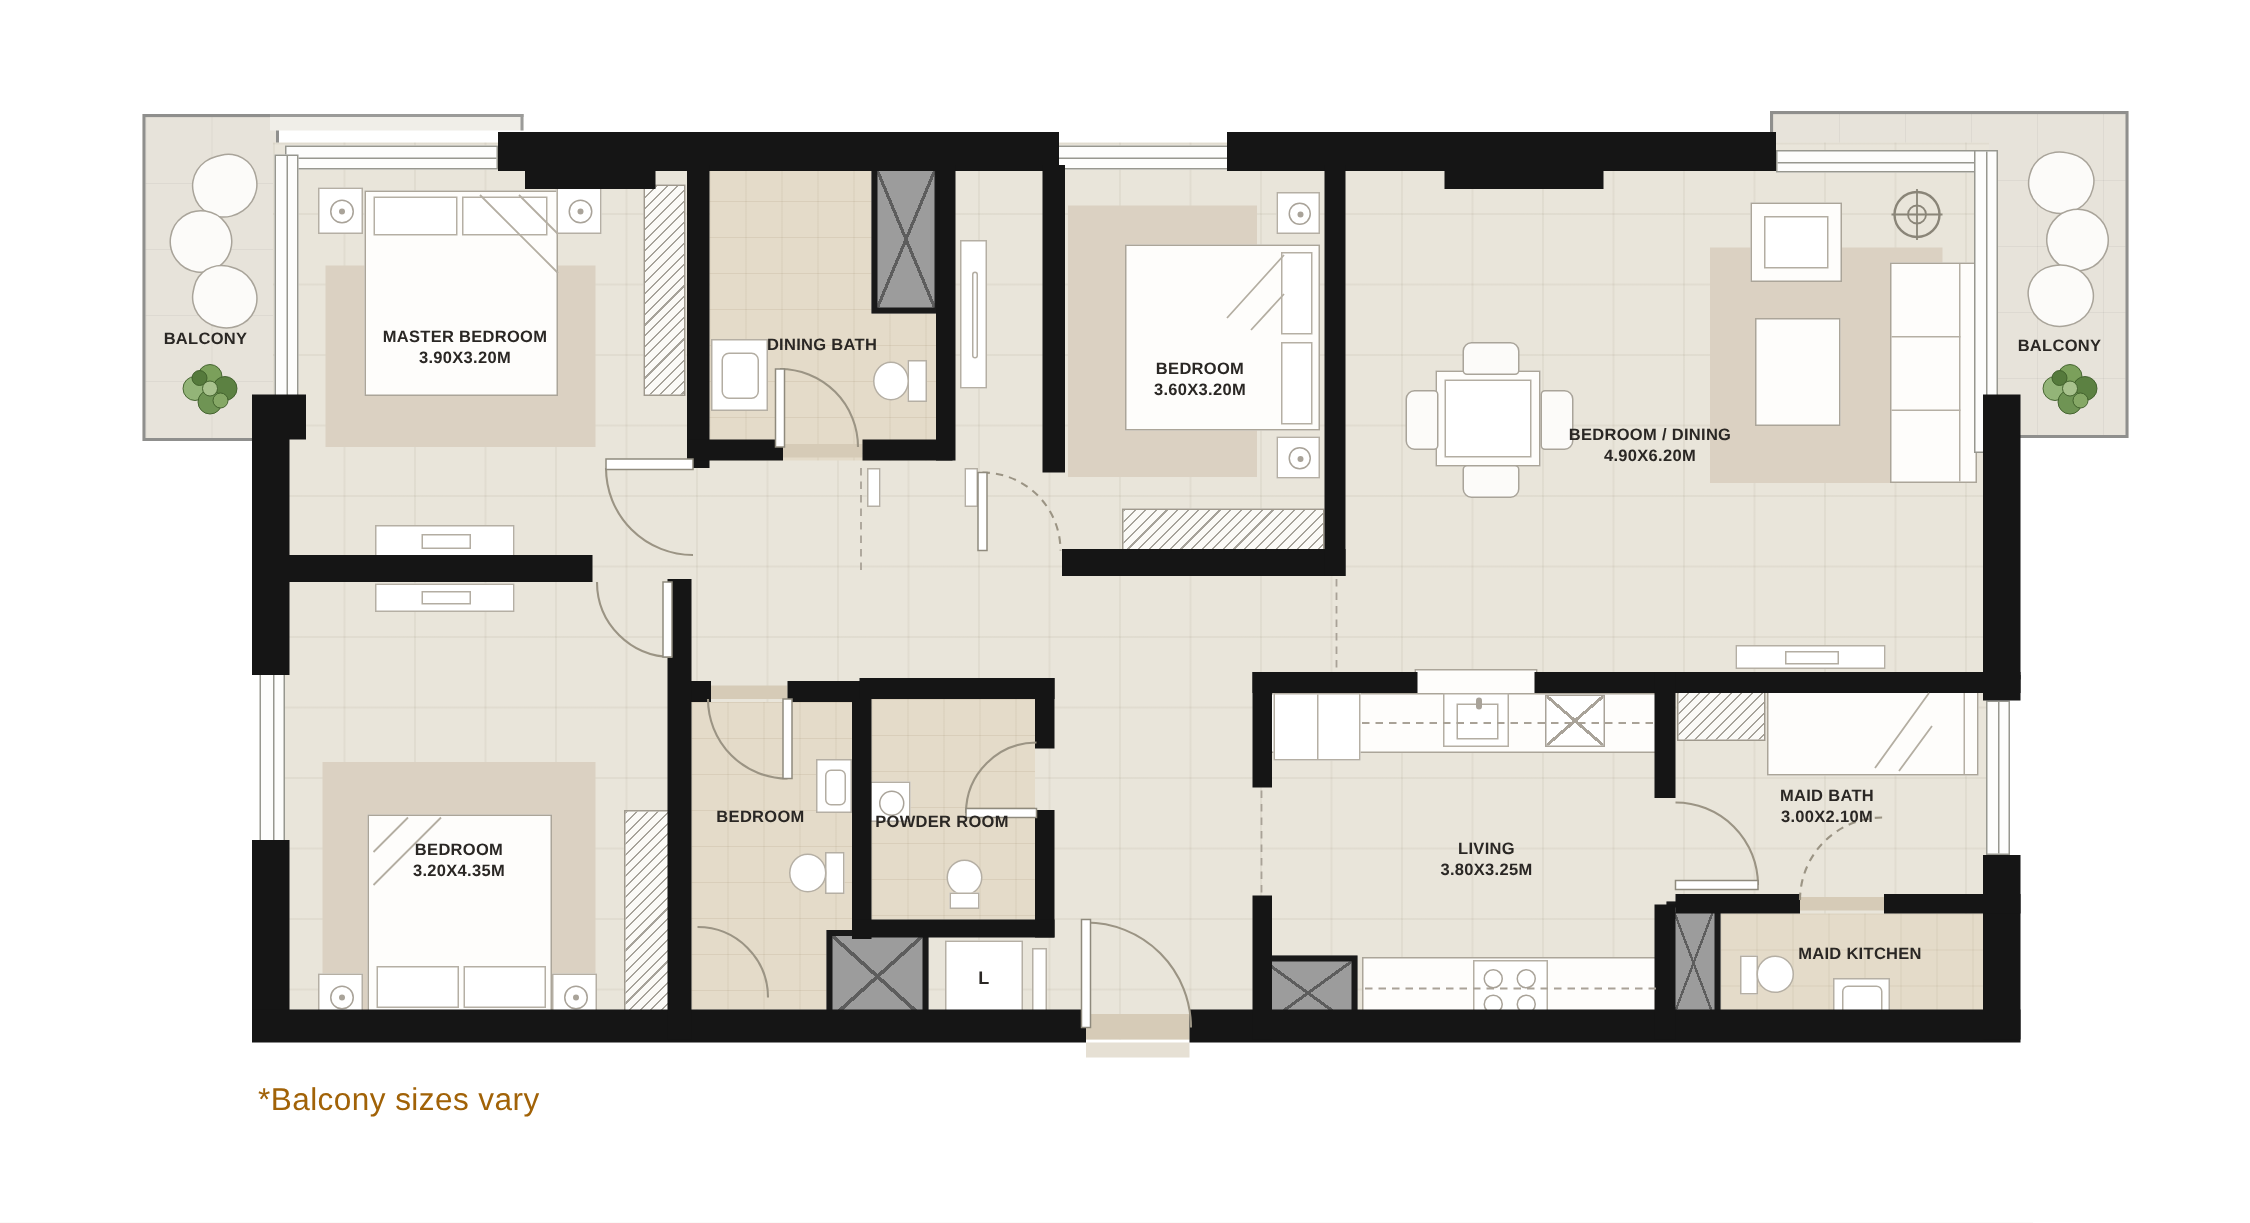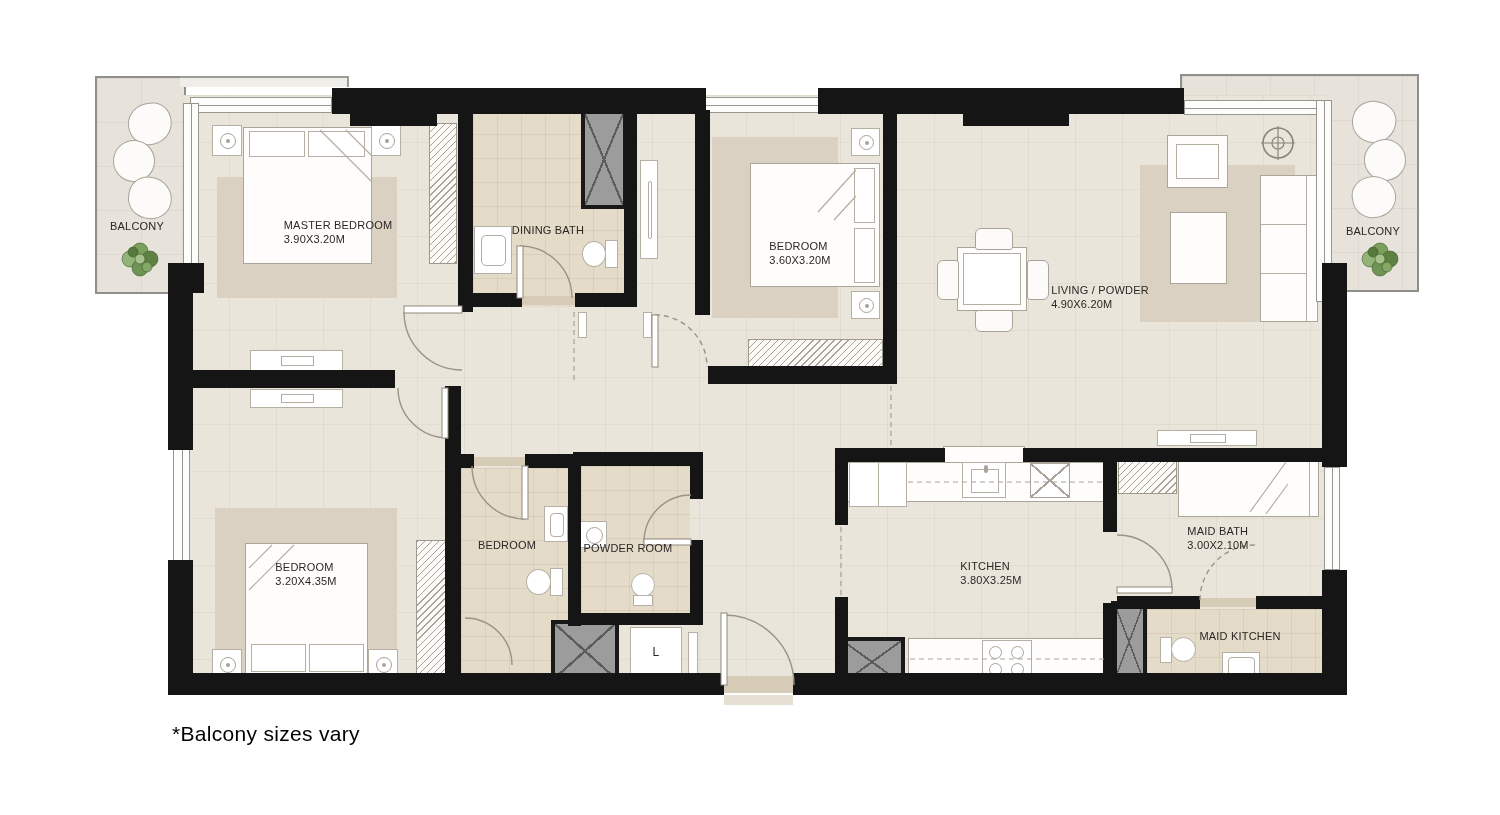--- a/index.html
+++ b/index.html
@@ -25,28 +25,28 @@
   .shaft{background:#9c9c9c;border:4px solid #191919;z-index:3;box-sizing:border-box;
     background-image:linear-gradient(to top right,transparent 48.5%,#5d5d5d 48.5%,#5d5d5d 51.5%,transparent 51.5%),
                      linear-gradient(to bottom right,transparent 48.5%,#5d5d5d 48.5%,#5d5d5d 51.5%,transparent 51.5%);}
   .win{background:#fdfdfc;border:1px solid #97978f;z-index:3;box-sizing:border-box;}
   .win.h>i{position:absolute;left:0;right:0;top:50%;border-top:1px solid #97978f;display:block;}
   .win.v>i{position:absolute;top:0;bottom:0;left:50%;border-left:1px solid #97978f;display:block;}
   .thresh{background:#d6cbb7;z-index:3;}
   .xbox{background:#fff;border:1px solid #a9a399;box-sizing:border-box;z-index:3;
     background-image:linear-gradient(to top right,transparent 48%,#a9a399 48%,#a9a399 52%,transparent 52%),
                      linear-gradient(to bottom right,transparent 48%,#a9a399 48%,#a9a399 52%,transparent 52%);}
-  .lbl{z-index:6;font-weight:400;font-size:11px;line-height:14px;color:#2a2724;
+  .lbl{z-index:6;font-weight:700;font-size:11px;line-height:14px;color:#2a2724;text-align:center;
        letter-spacing:.2px;white-space:nowrap;transform:translate(-50%,-50%);}
   .circ{border:1px solid #a9a399;border-radius:50%;position:absolute;box-sizing:border-box;background:#fff;}
   .dot{background:#a9a399;border-radius:50%;position:absolute;}
   .innr{position:absolute;border:1px solid #b3ada2;background:#fff;box-sizing:border-box;}
   .chair{background:#fcfbf9;border:1.5px solid #a9a49a;z-index:2;}
   svg.ovl{position:absolute;left:0;top:0;z-index:5;}
-  .note{z-index:6;font-size:21px;color:#000000;letter-spacing:.3px;}
+  .note{z-index:6;font-size:21px;color:#a16207;letter-spacing:.3px;}
 </style>
 </head>
 <body>
 
 <div id="stage">
 
   <div class="abs balcony" style="left:95px;top:76px;width:87px;height:214px;"></div>
   <div class="abs balcony" style="left:1180px;top:74px;width:235px;height:214px;"></div>
   <div class="abs slab" style="left:180px;top:76px;width:167px;height:9px;"></div>
   <div class="abs floor" style="left:182px;top:95px;width:1144px;height:598px;"></div>
@@ -321,42 +321,42 @@
     <g fill="none" stroke="#a9a297" stroke-width="1.2" stroke-dasharray="5 4">
       <path d="M 574,312 L 574,384"></path>
       <path d="M 891,386 L 891,448"></path>
       <path d="M 841,527 L 841,595"></path>
       <path d="M 908,482 L 1105,482"></path>
       <path d="M 910,659 L 1105,659"></path>
     </g>
   </svg>
 
   <div class="abs lbl" style="left:137px;top:226px;"><span>BALCONY</span></div>
-  <div class="abs lbl" style="left:310px;top:232px;margin-left:28px;">
+  <div class="abs lbl" style="left:310px;top:232px;">
     <div>MASTER BEDROOM</div>
     <div>3.90X3.20M</div>
   </div>
   <div class="abs lbl" style="left:548px;top:230px;"><span>DINING BATH</span></div>
   <div class="abs lbl" style="left:800px;top:253px;">
     <div>BEDROOM</div>
     <div>3.60X3.20M</div>
   </div>
   <div class="abs lbl" style="left:1100px;top:297px;">
-    <div>LIVING / POWDER</div>
+    <div>BEDROOM / DINING</div>
     <div>4.90X6.20M</div>
   </div>
   <div class="abs lbl" style="left:1373px;top:231px;"><span>BALCONY</span></div>
   <div class="abs lbl" style="left:306px;top:574px;">
     <div>BEDROOM</div>
     <div>3.20X4.35M</div>
   </div>
   <div class="abs lbl" style="left:507px;top:545px;"><span>BEDROOM</span></div>
   <div class="abs lbl" style="left:628px;top:548px;"><span>POWDER ROOM</span></div>
   <div class="abs lbl" style="left:991px;top:573px;">
-    <div>KITCHEN</div>
+    <div>LIVING</div>
     <div>3.80X3.25M</div>
   </div>
   <div class="abs lbl" style="left:1218px;top:538px;">
     <div>MAID BATH</div>
     <div>3.00X2.10M</div>
   </div>
   <div class="abs lbl" style="left:1240px;top:636px;"><span>MAID KITCHEN</span></div>
   <div class="abs lbl" style="left:656px;top:652px;font-size:12px;"><span>L</span></div>
   <div class="abs note" style="left:172px;top:722px;"><span>*Balcony sizes vary</span></div>
 

